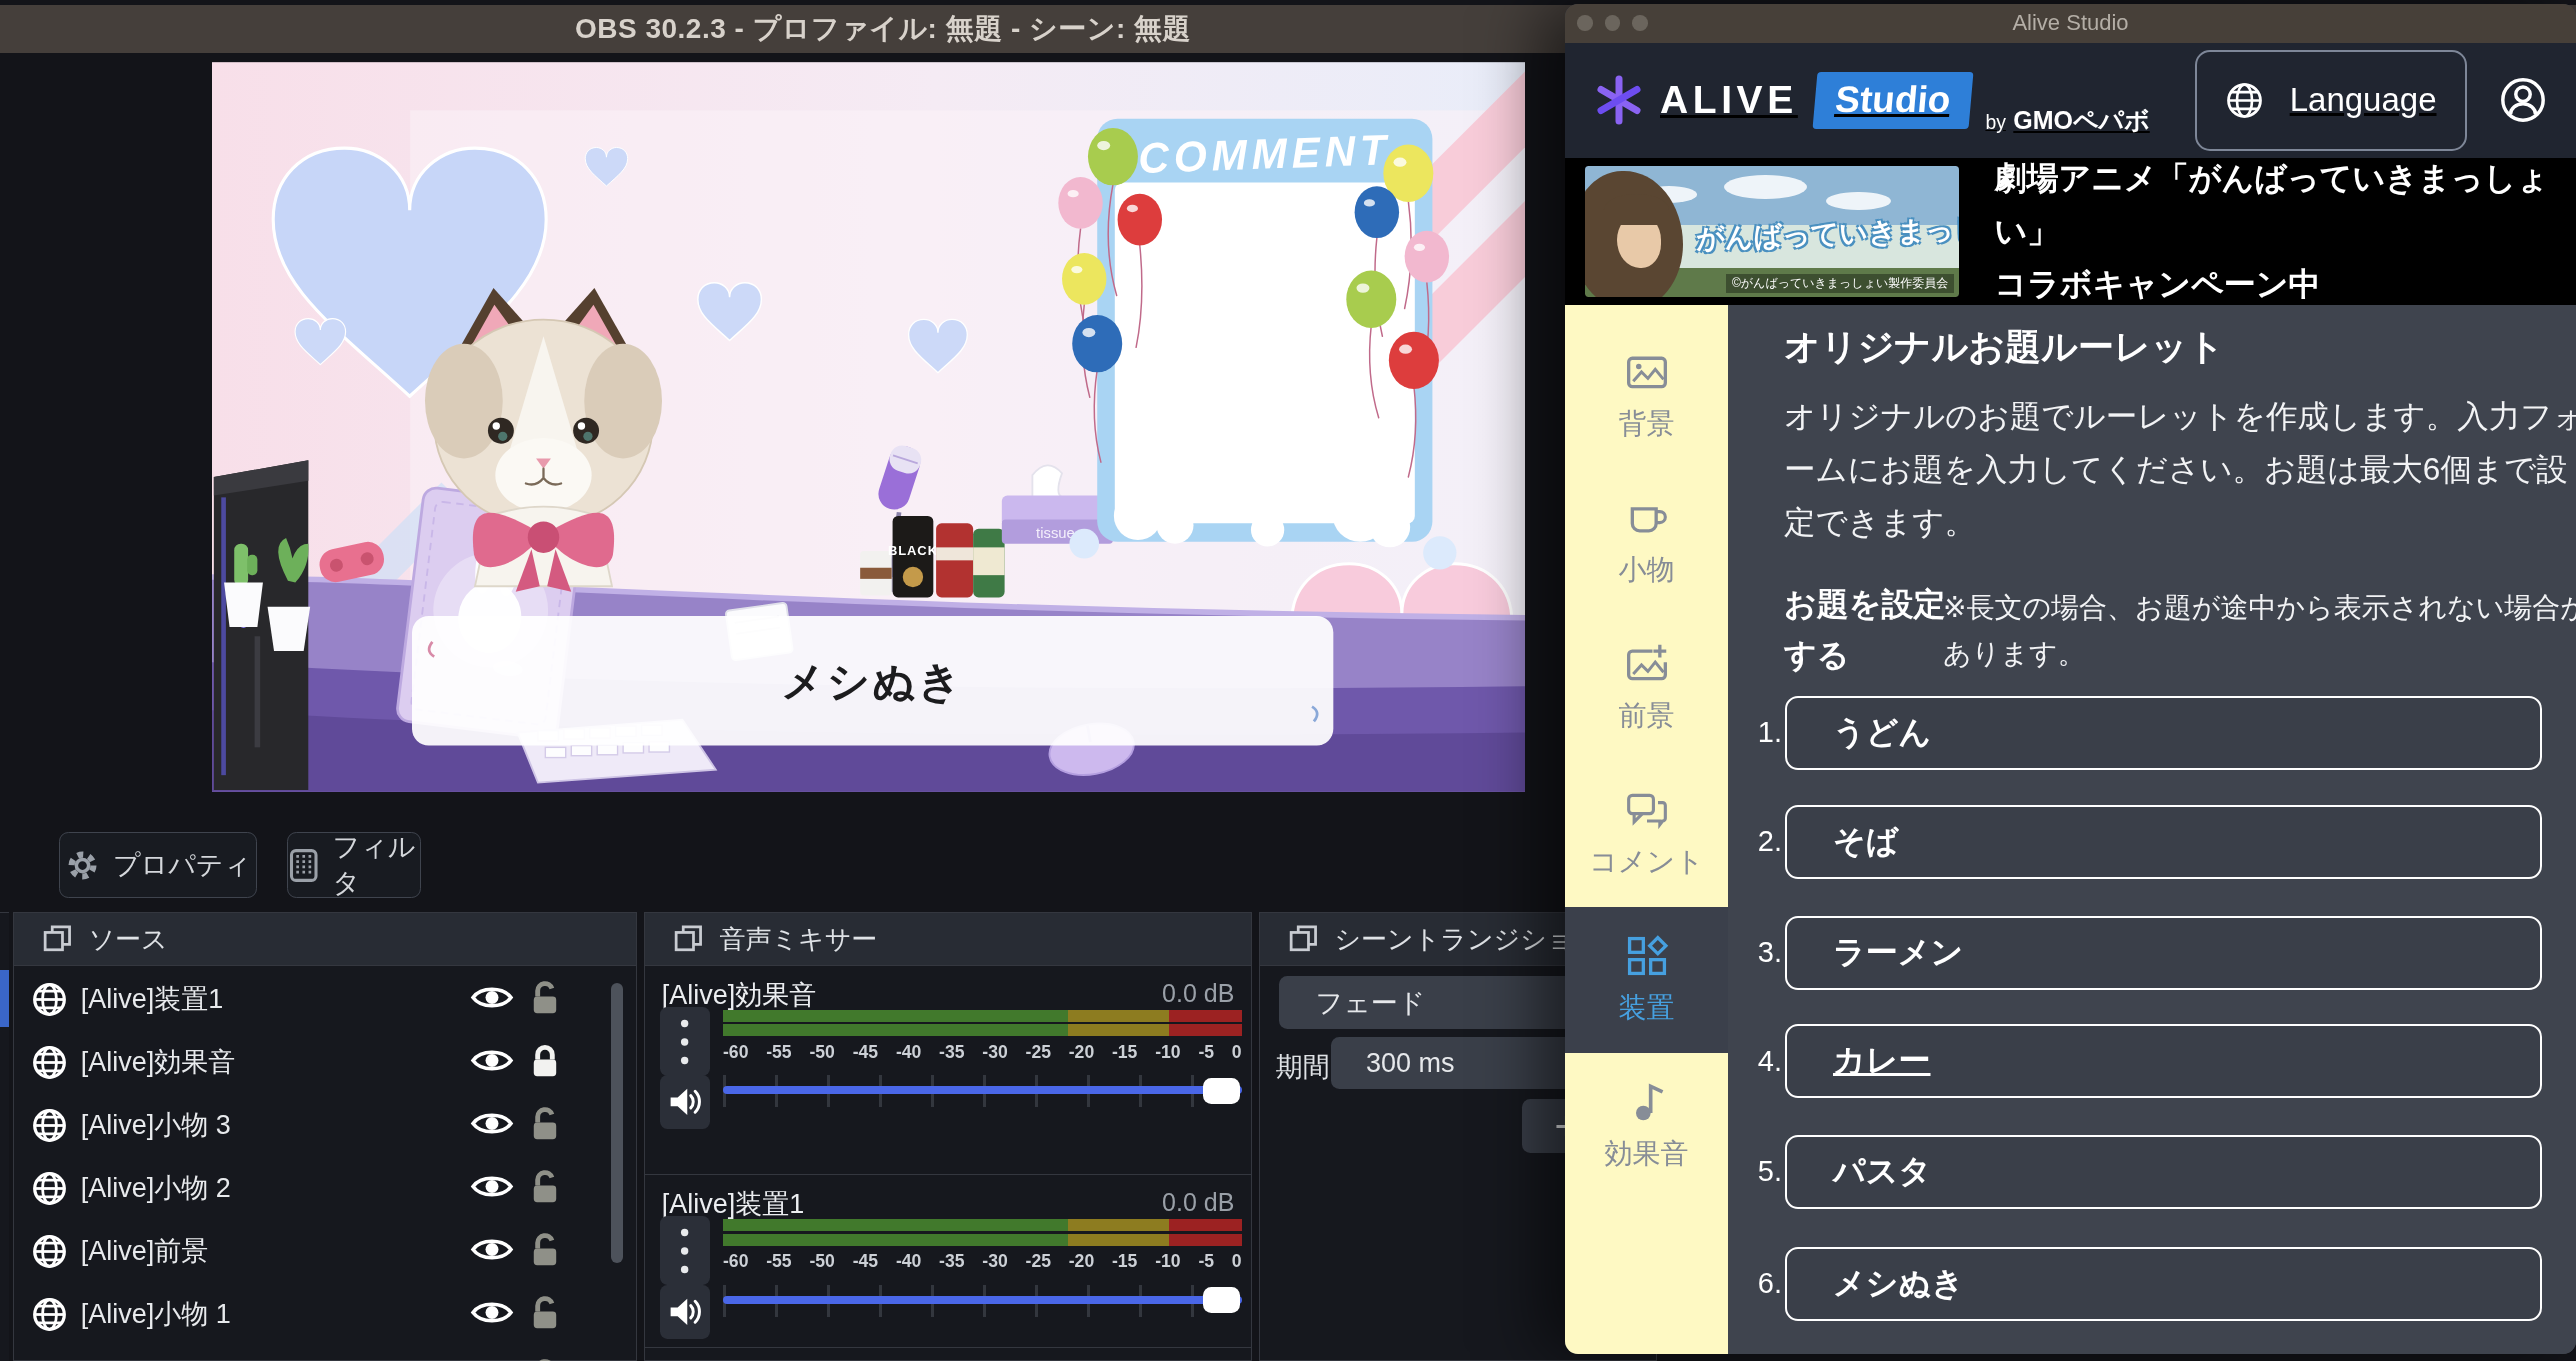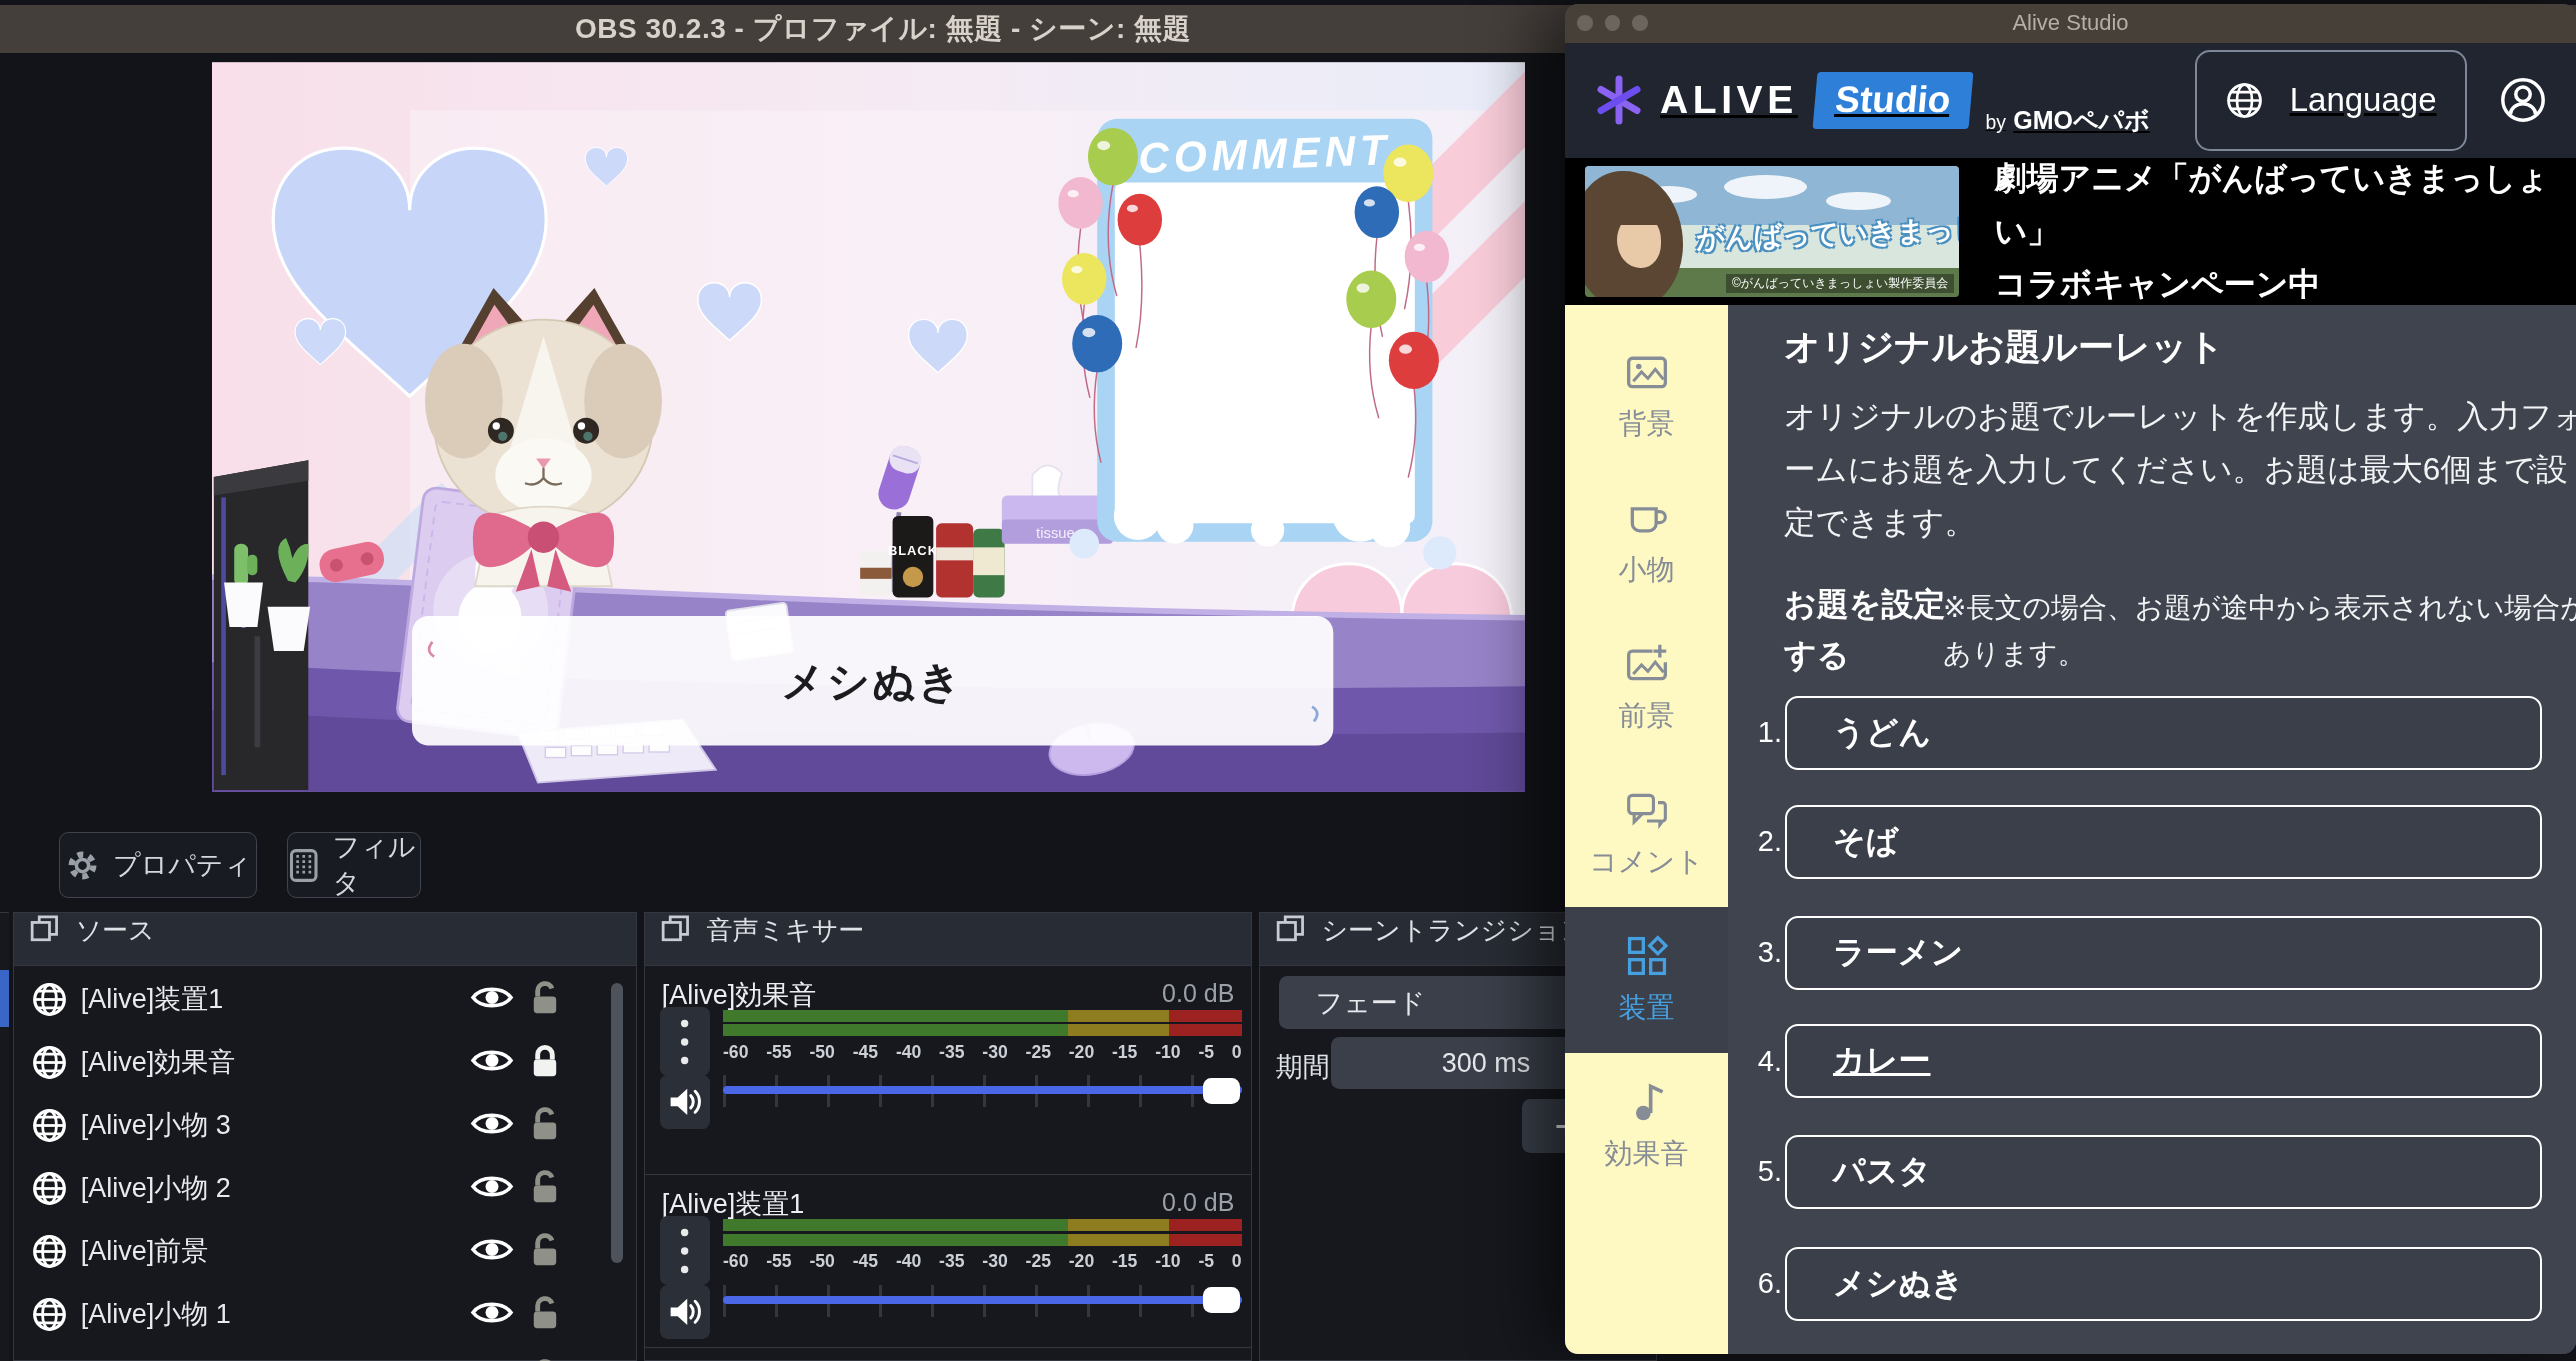--- a/index.html
+++ b/index.html
@@ -8,21 +8,21 @@
   .abs{position:absolute;}
   
   .topstrip{left:0;top:0;width:2576px;height:4.6px;
     background:linear-gradient(90deg,#88a5ce 0 398px,#95a36b 398px 833px,#4a4947 833px 1491px,#c matched 0,#c07a3c 1491px 1572px,#16181c 1572px 100%);}
   .obs-titlebar{left:0;top:4.6px;width:2576px;height:48px;background:#453f3b;}
   .obs-title{position:absolute;left:0;top:0;width:1750px;height:48px;display:flex;align-items:center;justify-content:center;
     color:#d8d2cb;font-size:28px;font-weight:bold;letter-spacing:0.5px;margin-left:8px;}
   .obtn{position:absolute;top:832px;height:64px;display:flex;align-items:center;justify-content:center;gap:13px;
     border:1.9px solid #3f444e;border-radius:9.3px;background:#181b21;color:#d4d7db;font-size:27px;}
   .panel{position:absolute;background:#16181e;border:1.9px solid #34373f;box-sizing:border-box;}
-  .panel-h{height:52px;display:flex;align-items:flex-start;gap:15px;padding:0 15px;background:#282c34;
+  .panel-h{height:52px;display:flex;align-items:center;gap:15px;padding:0 28px;background:#282c34;
     border-bottom:1.9px solid #34373f;color:#dfe2e6;font-size:26px;}
   .src-row{height:63px;display:flex;align-items:center;gap:13px;padding-left:16.7px;color:#e8eaed;font-size:27px;position:relative;}
   .row-eye{position:absolute;left:456px;top:9.3px;}
   .row-lock{position:absolute;left:510px;top:11px;}
   .scrollbar{position:absolute;width:12px;border-radius:6.5px;background:#4d525b;}
   .sq-btn{position:absolute;width:50px;background:#2b2f38;border-radius:7.4px;display:flex;align-items:center;justify-content:center;}
   .meter{position:absolute;height:12px;background:linear-gradient(90deg,#41792c 0 66.5%,#8d7c20 66.5% 86%,#9c2222 86% 100%);}
   .mixscale{position:absolute;display:flex;justify-content:space-between;color:#ccd0d6;font-size:17.6px;font-weight:bold;}
   .ticks{position:absolute;height:31.5px;opacity:.8;
     background:repeating-linear-gradient(90deg,#3a3e46 0 2.8px,transparent 2.8px 52px);}
@@ -555,21 +555,21 @@
         <rect x="4" y="12" width="22" height="22" fill="none" stroke="#c9ccd2" stroke-width="3.5"></rect>
         <path d="M13,12 V5 H35 V27 H26" fill="none" stroke="#c9ccd2" stroke-width="3.5"></path>
       </svg>
       <span>シーントランジション</span>
     </div>
     <div style="position:relative;height:395px;">
       <div class="field" style="left:18.5px;top:10.2px;width:361px;height:53px;padding-left:37px;">
         <span>フェード</span>
       </div>
       <span class="abs" style="left:15.7px;top:83px;color:#dfe2e6;font-size:27px;">期間</span>
-      <div class="field" style="left:71px;top:71px;width:310px;height:52px;justify-content:center;">
+      <div class="field" style="left:71px;top:71px;width:310px;height:52px;padding-left:35px;">
         <span>300 ms</span>
       </div>
       <div class="field" style="left:262px;top:133px;width:89px;height:54px;justify-content:center;font-size:41px;color:#e8eaec;">
         <span>+</span>
       </div>
     </div>
   </section>
 
   <div class="abs" id="alive">
     <div class="al-titlebar">

